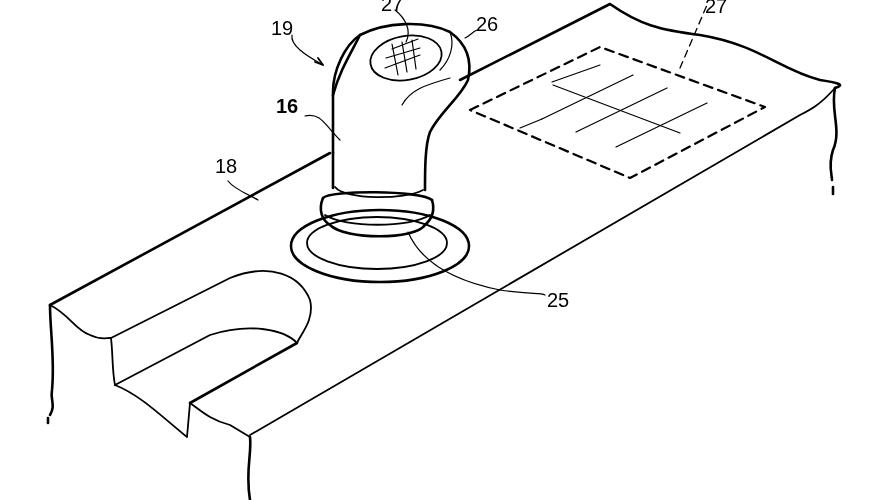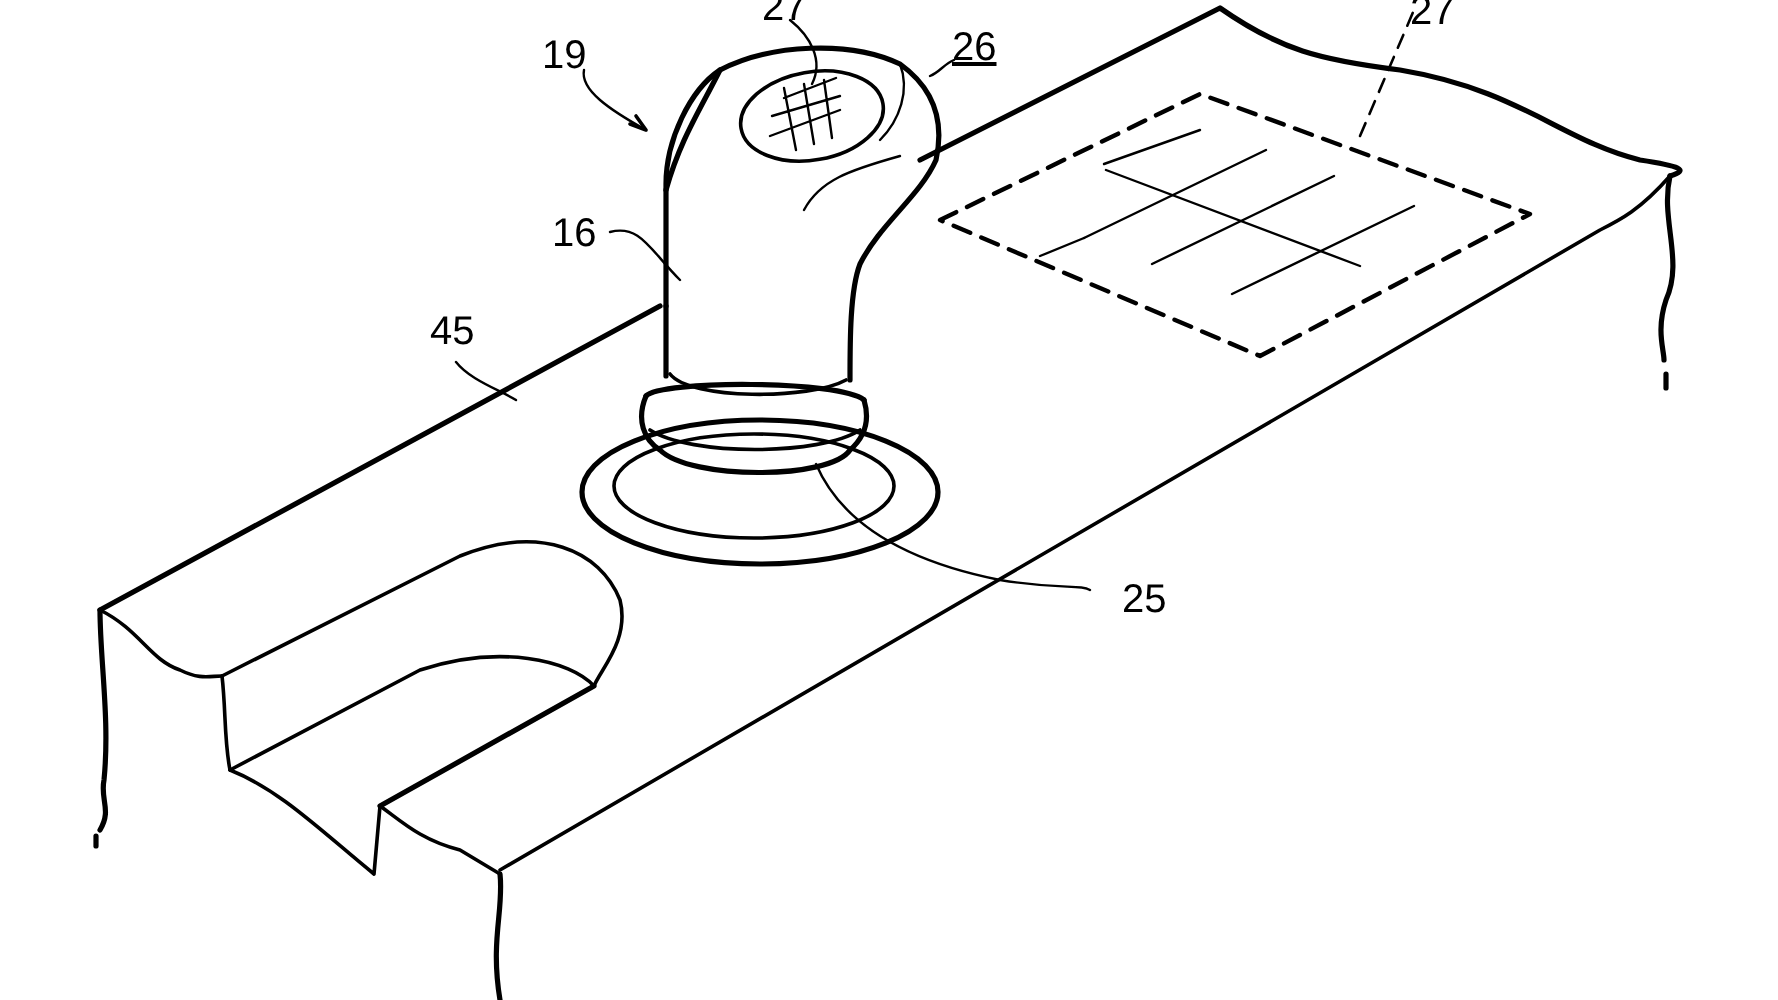--- a/index.html
+++ b/index.html
@@ -84,18 +84,18 @@
       <path class="ln thin" d="M465 38 C470 36 472 32 477 30"></path>
       <path class="ln thin" d="M292 35 C290 45 305 55 323 65"></path>
       <path class="ln med" d="M315 62 L323 65 L318 58"></path>
       <path class="ln thin" d="M305 116 C320 112 325 125 340 140"></path>
       <path class="ln thin" d="M228 181 C235 190 250 195 258 200"></path>
     </g>
   </svg>
 
   <span class="label" style="left:271px; top:18px;">19</span>
   <span class="label" style="left:381px; top:-6px;">27</span>
-  <span class="label" style="left:476px; top:14px;text-decoration:underline;">26</span>
-  <span class="label" style="left:276px; top:107px;">16</span>
-  <span class="label" style="left:215px; top:156px;">45</span>
-  <span class="label" style="left:561px; top:290px;">25</span>
+  <span class="label" style="left:476px; top:14px;">26</span>
+  <span class="label" style="left:276px; top:96px;font-weight:bold;">16</span>
+  <span class="label" style="left:215px; top:156px;">18</span>
+  <span class="label" style="left:547px; top:290px;">25</span>
   <span class="label" style="left:705px; top:-4px;">27</span>
 </div>
 
 </body></html>

